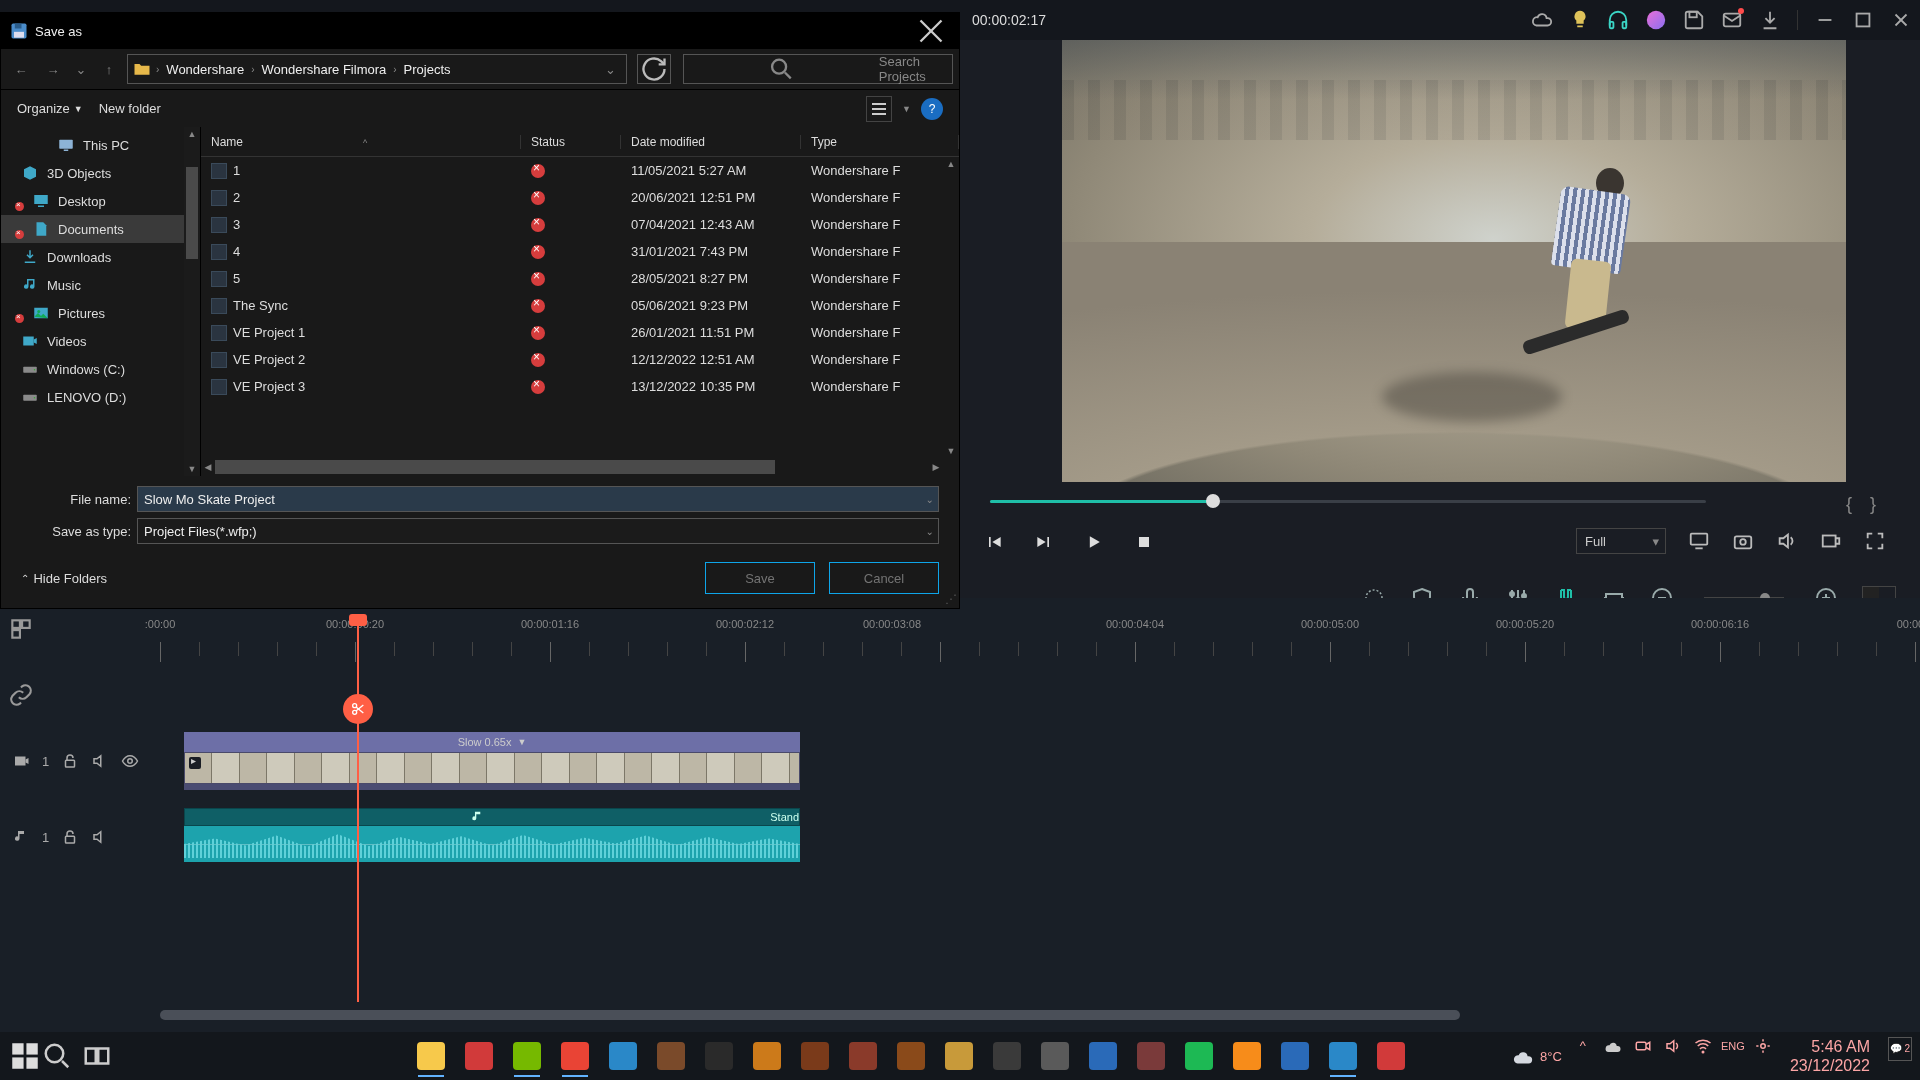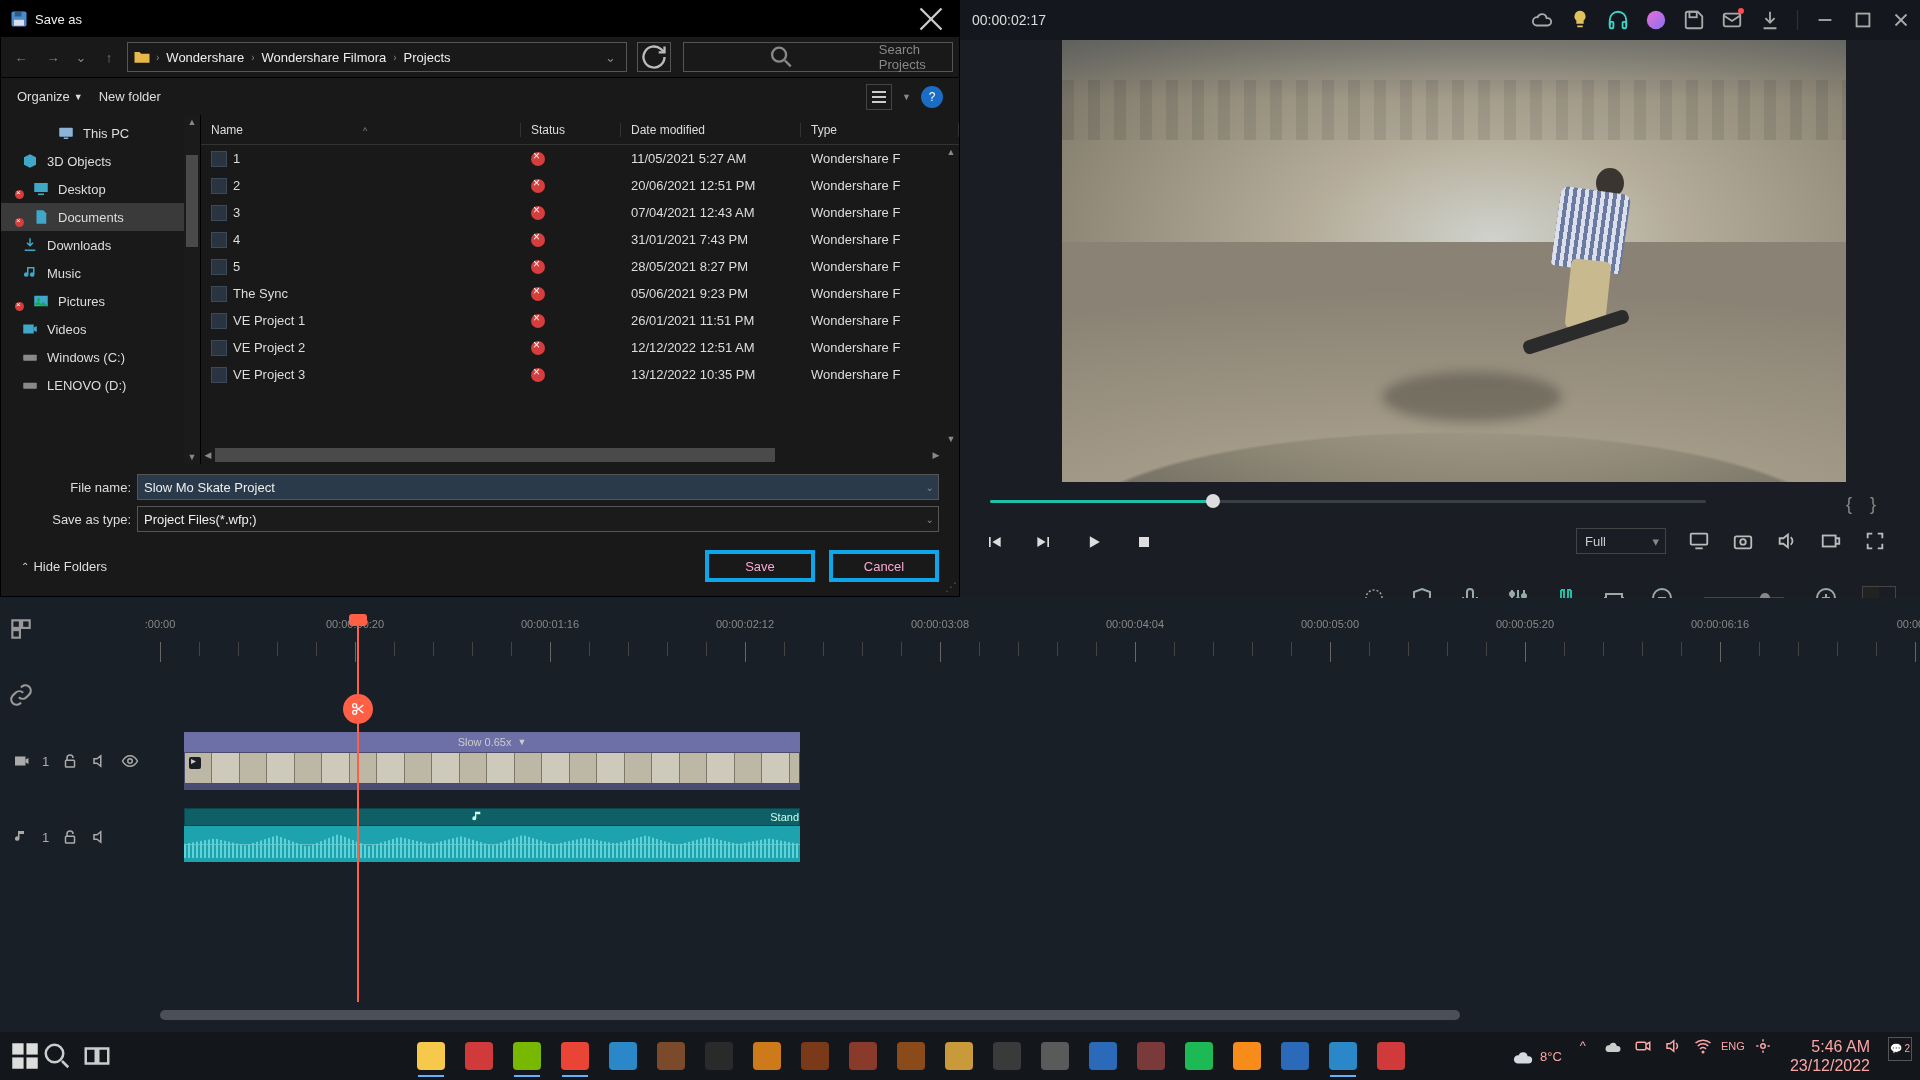--- a/index.html
+++ b/index.html
@@ -9,21 +9,21 @@
 .topbar{height:40px;background:#14171d;display:flex;align-items:center;padding:0 10px;position:absolute;top:0;left:0;right:0;}
 .topbar .time{position:absolute;left:972px;font-size:14px;color:#ddd;}
 .topbar .top-icons{position:absolute;right:8px;display:flex;align-items:center;gap:16px;}
 .topbar .wicon{width:22px;height:22px;display:flex;align-items:center;justify-content:center;color:#aaa;cursor:pointer;}
 .topbar .wicon.colored{color:#dfc35a;}
 .topbar .wicon.teal{color:#3bd6c6;}
 .topbar .wicon.badge{position:relative;}
 .topbar .wicon.badge::after{content:"";position:absolute;top:-1px;right:-1px;width:6px;height:6px;background:#ff4b4b;border-radius:50%;}
 .topbar .divider{width:1px;height:20px;background:#333;}
 
-.dialog{position:absolute;top:0;left:0;width:960px;height:597px;background:#1b1b1b;border:1px solid #000;z-index:10;display:flex;flex-direction:column;}
+.dialog{position:absolute;top:12px;left:0;width:960px;height:597px;background:#1b1b1b;border:1px solid #000;z-index:10;display:flex;flex-direction:column;}
 .dialog .titlebar{height:36px;background:#000;display:flex;align-items:center;padding:0 8px;color:#eee;}
 .dialog .titlebar .icon{width:20px;height:20px;margin-right:6px;}
 .dialog .titlebar .close{margin-left:auto;width:40px;height:36px;display:flex;align-items:center;justify-content:center;cursor:pointer;color:#ccc;font-size:14px;}
 .dialog .addr{height:40px;background:#191919;display:flex;align-items:center;padding:0 6px;gap:4px;}
 .dialog .addr .nav-btn{width:28px;height:28px;display:flex;align-items:center;justify-content:center;color:#888;cursor:pointer;}
 .dialog .addr .nav-btn.chev{width:20px;}
 .dialog .addr .pathbox{flex:0 0 500px;height:30px;border:1px solid #555;background:#191919;display:flex;align-items:center;padding:0 4px;gap:4px;}
 .dialog .addr .pathbox .folder-ic{width:20px;height:20px;}
 .dialog .addr .crumb{color:#eee;cursor:pointer;padding:0 3px;}
 .dialog .addr .sep{color:#888;font-size:10px;}
@@ -76,21 +76,21 @@
 .dialog .files .hscroll .thumb{position:absolute;left:0;width:560px;height:14px;background:#4a4a4a;}
 .dialog .form{background:#191919;padding:10px 20px 4px 20px;display:flex;flex-direction:column;gap:6px;}
 .dialog .form .frow{display:flex;align-items:center;gap:6px;}
 .dialog .form .lbl{width:110px;text-align:right;color:#ddd;}
 .dialog .form .field{flex:1;height:26px;border:1px solid #555;background:#1b1b1b;color:#eee;padding:0 6px;display:flex;align-items:center;position:relative;}
 .dialog .form .field.sel{background:#2a3a4a;}
 .dialog .form .field .dd{position:absolute;right:4px;color:#888;font-size:10px;cursor:pointer;}
 .dialog .footer{height:60px;background:#191919;display:flex;align-items:center;padding:0 20px;}
 .dialog .footer .hide{color:#ddd;cursor:pointer;display:flex;align-items:center;gap:4px;}
 .dialog .footer .btns{margin-left:auto;display:flex;gap:14px;}
-.dialog .footer .dbtn{width:110px;height:32px;border:4px solid #0ea5e9;background:#191919;color:#f9a8d4;display:flex;align-items:center;justify-content:center;cursor:pointer;}
+.dialog .footer .dbtn{width:110px;height:32px;border:1px solid #0ea5e9;background:#191919;color:#737373;display:flex;align-items:center;justify-content:center;cursor:pointer;}
 .dialog .footer .resize{position:absolute;bottom:2px;right:2px;color:#555;font-size:12px;}
 .preview-wrap{position:absolute;top:40px;left:1062px;width:784px;height:442px;background:#000;}
 .preview-img{width:100%;height:100%;background:radial-gradient(ellipse at 55% 45%,#cfd2cc 0%,#b5ad9a 30%,#8f8877 70%,#6d6a5f 100%);position:relative;}
 .preview-img::before{content:"";position:absolute;top:0;left:0;right:0;height:60px;background:linear-gradient(180deg,rgba(60,70,80,.4),transparent);}
 .preview-img .skater{position:absolute;top:110px;right:180px;width:140px;height:220px;}
 .preview-img .skater .body{position:absolute;top:40px;left:30px;width:70px;height:80px;background:repeating-linear-gradient(90deg,#dce0ec 0,#dce0ec 4px,#6a7aa0 4px,#6a7aa0 8px);border-radius:8px 8px 4px 4px;transform:rotate(8deg);}
 .preview-img .skater .legs{position:absolute;top:110px;left:42px;width:40px;height:70px;background:#c9b98e;border-radius:6px;transform:rotate(6deg);}
 .preview-img .skater .head{position:absolute;top:18px;left:70px;width:28px;height:30px;background:#3a3530;border-radius:50%;}
 .preview-img .skater .board{position:absolute;top:175px;left:-5px;width:110px;height:14px;background:#2b2b2b;border-radius:6px;transform:rotate(-18deg);}
 .preview-img .curve{position:absolute;bottom:0;left:0;right:0;height:240px;background:radial-gradient(ellipse 120% 100% at 50% 120%,transparent 40%,#a39a88 41%,#8a8274 100%);}
@@ -735,21 +735,21 @@
           <div class="t" style="left: 1599px;"></div>
           <div class="t" style="left: 1638px;"></div>
           <div class="t" style="left: 1677px;"></div>
           <div class="t" style="left: 1716px;"></div>
           <div class="t maj" style="left: 1755px;"></div>
         </div>
     <span class="tc" style="left: 0px;">:00:00</span>
         <span class="tc" style="left: 195px;">00:00:00:20</span>
         <span class="tc" style="left: 390px;">00:00:01:16</span>
         <span class="tc" style="left: 585px;">00:00:02:12</span>
-        <span class="tc" style="left: 780px;">00:00:03:08</span>
+        <span class="tc" style="left: 732px;">00:00:03:08</span>
         <span class="tc" style="left: 975px;">00:00:04:04</span>
         <span class="tc" style="left: 1170px;">00:00:05:00</span>
         <span class="tc" style="left: 1365px;">00:00:05:20</span>
         <span class="tc" style="left: 1560px;">00:00:06:16</span>
         <span class="tc" style="left: 1755px;">00:00:0</span>
       </div>
     <div class="playhead">
       <div class="cap"></div>
       <div class="scis">
           <svg viewBox="0 0 24 24">

